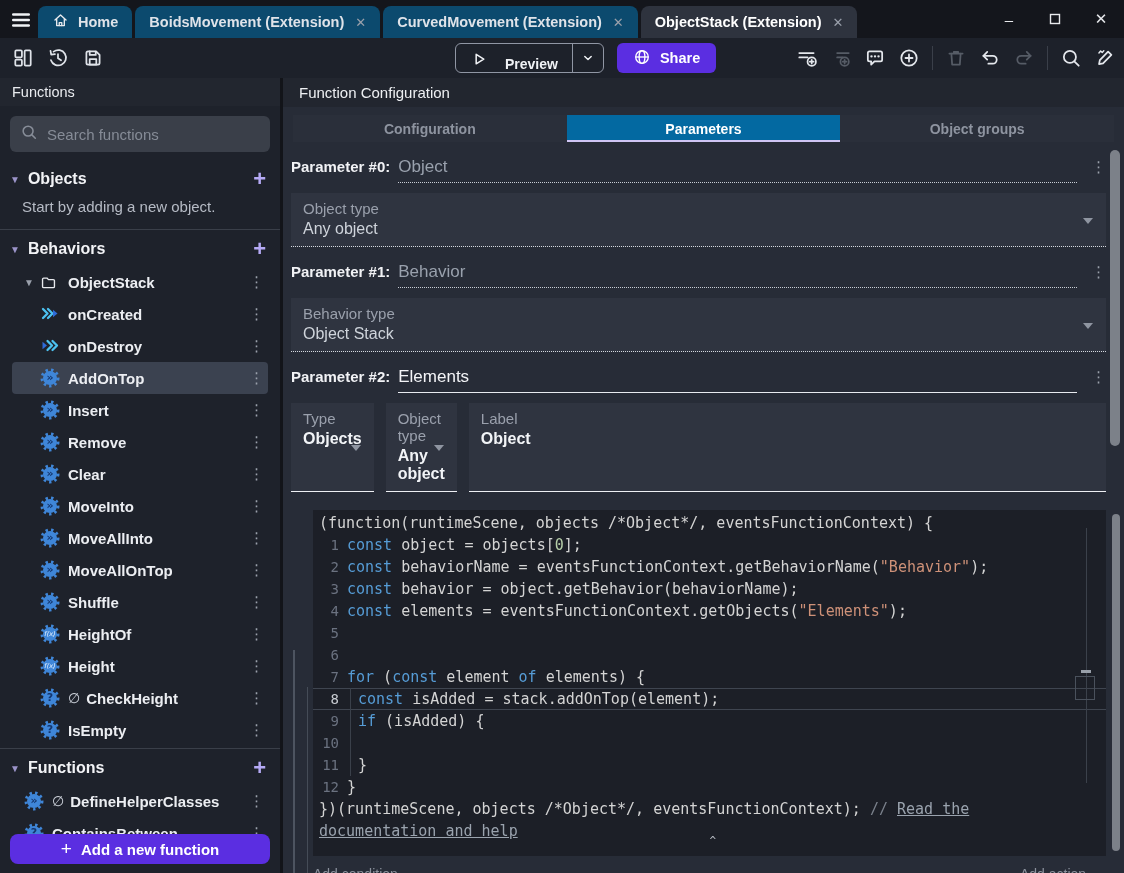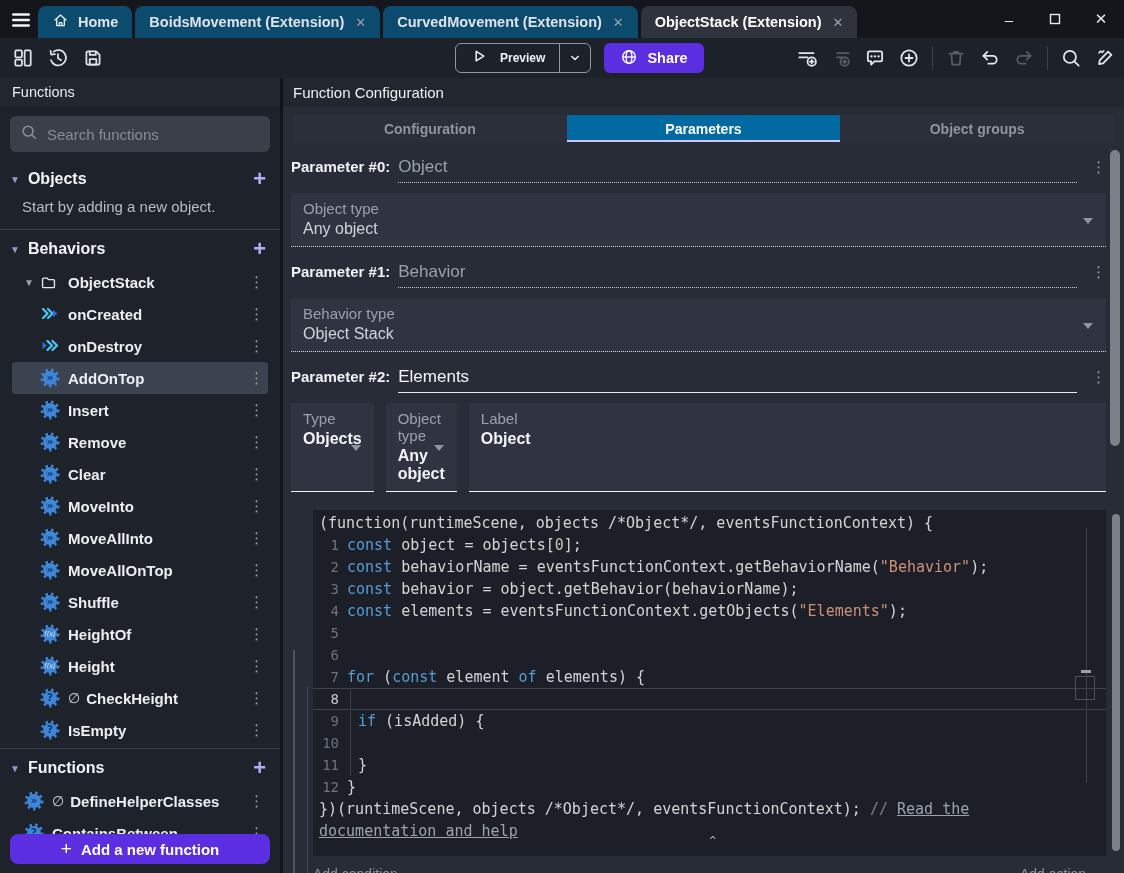--- a/index.html
+++ b/index.html
@@ -16,21 +16,21 @@
   .tab .tclose { color:#9aa0ab; font-size:13px; font-weight:normal; margin-left:2px; cursor:pointer; }
   .wincontrols { position:absolute; right:0; top:0; height:38px; display:flex; align-items:center; }
   .wc { width:46px; text-align:center; color:#e8eaed; font-size:15px; cursor:pointer; }
 
   
   .toolbar { position:absolute; top:38px; left:0; right:0; height:40px; background:#1d212a; }
   .tb-left { position:absolute; left:12px; top:0; height:40px; display:flex; align-items:center; gap:13px; color:#dfe3e9; }
   .tbi { width:22px; height:22px; display:flex; align-items:center; justify-content:center; cursor:pointer; }
   .tb-center { position:absolute; left:455px; top:5px; display:flex; align-items:center; gap:13px; }
   .preview-btn { height:30px; border:1px solid #9096a4; border-radius:6px; display:flex; align-items:stretch; color:#f0f2f5; cursor:pointer; }
-  .pv-main { display:flex; align-items:center; gap:11px; padding:0 14px; font-weight:bold; font-size:12px; }
+  .pv-main { display:flex; align-items:flex-end; gap:16px; padding:0 14px; font-weight:bold; font-size:14px; }
   .pv-sep { width:1px; background:#9096a4; }
   .pv-arrow { width:30px; display:flex; align-items:center; justify-content:center; cursor:pointer; }
   .share-btn { height:30px; border-radius:6px; background:#5b2ee1; display:flex; align-items:center; gap:9px;
                padding:0 16px; font-weight:bold; font-size:14.5px; color:#fff; cursor:pointer; }
   .tb-right { position:absolute; right:8px; top:0; height:40px; display:flex; align-items:center; gap:12px; color:#e4e7ec; }
   .tb-right .disabled { color:#565c66; }
   .tdiv { width:1px; height:24px; background:#3a3f49; }
 
   
   .content { position:absolute; top:78px; left:0; right:0; bottom:0; display:flex; }
@@ -58,21 +58,21 @@
   .trow .ticon { width:20px; height:20px; margin-right:8px; flex:none; display:flex; align-items:center; }
   .trow .tlabel { font-weight:bold; font-size:15px; color:#eceef2; white-space:nowrap; }
   .trow .priv { color:#ced3db; font-size:14px; margin-right:6px; }
   .indent1 { padding-left:12px; }
   .indent2 { padding-left:28px; }
   .addfn-btn { position:absolute; left:10px; right:10px; bottom:9px; height:30px; background:#5b2ee1; border-radius:8px;
                display:flex; align-items:center; justify-content:center; gap:9px; font-weight:bold; font-size:15px; color:#fff; cursor:pointer; }
   .addfn-btn .plus { font-size:19px; font-weight:normal; }
 
   
-  .main-header { height:29px; background:#22262f; display:flex; align-items:center; padding-left:10px;
+  .main-header { height:29px; background:#22262f; display:flex; align-items:center; padding-left:16px;
                  font-size:15px; color:#eef0f3; }
   .tabs3 { margin:8px 10px 0 10px; height:27px; display:flex; background:#2a2f3a; }
   .tab3 { flex:1; display:flex; align-items:center; justify-content:center; font-weight:bold; font-size:14px;
           color:#8e94a0; position:relative; cursor:pointer; }
   .tab3.active { background:#0369a1; color:#fff; }
   .tab3.active::after { content:''; position:absolute; left:0; right:0; bottom:0; height:2px; background:#cfc5f4; }
 
   .params { margin:0 18px 0 8px; }
   .param-head { display:flex; align-items:baseline; margin-top:15px; }
   .plabel { font-weight:bold; font-size:15px; color:#f1f2f5; white-space:nowrap; flex:none; }
@@ -583,21 +583,21 @@
     <span class="gutter">5</span>
     <span class="lcode" style="padding-left:0px">&nbsp;</span></div>
         <div class="cline">
     <span class="gutter">6</span>
     </div>
         <div class="cline">
     <span class="gutter">7</span>
     <span class="lcode" style="padding-left:0px"><span class="kw">for</span><span class="tx"> (</span><span class="kw">const</span><span class="tx"> element </span><span class="kw">of</span><span class="tx"> elements) {</span>&nbsp;</span></div>
         <div class="cline current">
     <span class="gutter">8</span>
-    </div>
+    <span class="lcode" style="padding-left:11px"><span class="kw">const</span><span class="tx"> isAdded = stack.addOnTop(element);</span>&nbsp;</span></div>
         <div class="cline">
     <span class="gutter">9</span>
     <span class="lcode" style="padding-left:11px"><span class="kw">if</span><span class="tx"> (isAdded) {</span>&nbsp;</span></div>
         <div class="cline">
     <span class="gutter">10</span>
     </div>
         <div class="cline">
     <span class="gutter">11</span>
     <span class="lcode" style="padding-left:11px"><span class="tx">}</span>&nbsp;</span></div>
         <div class="cline">

